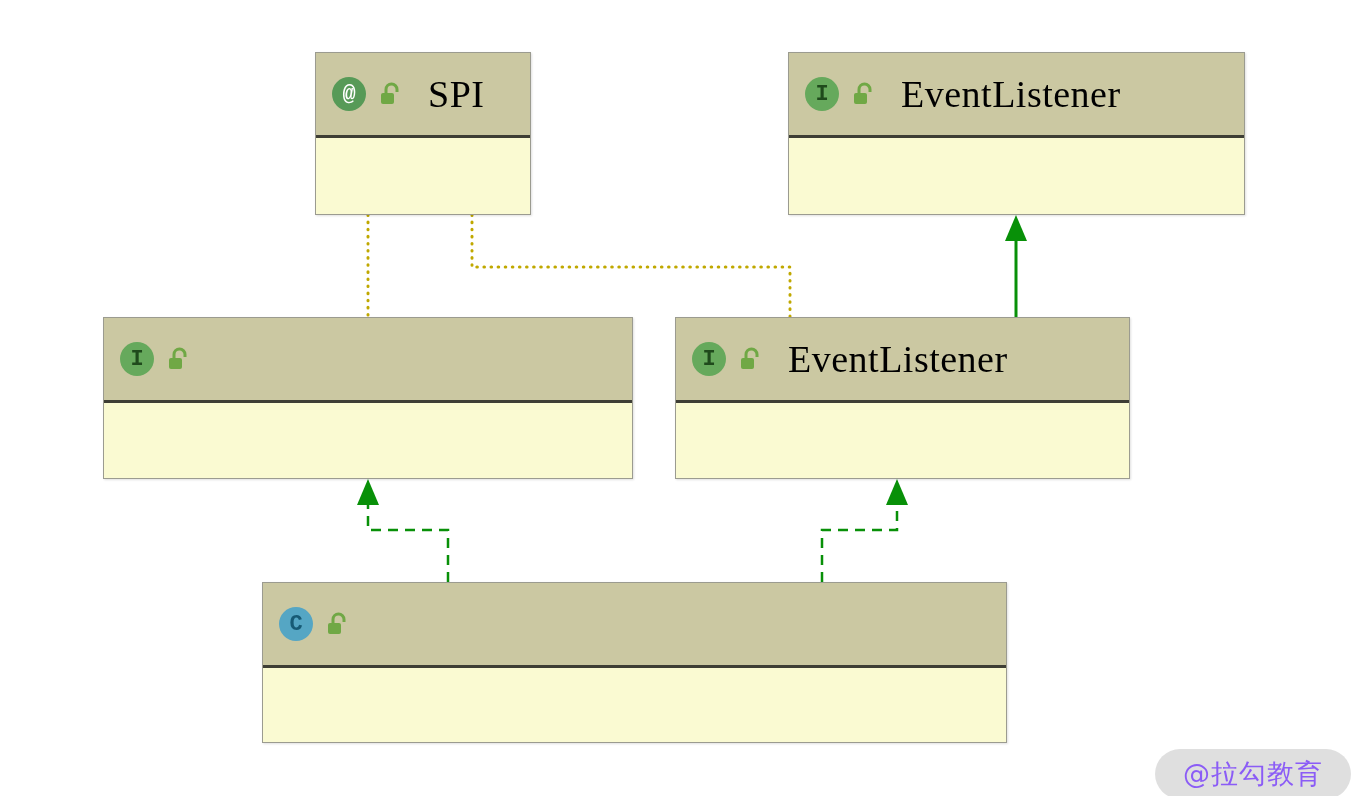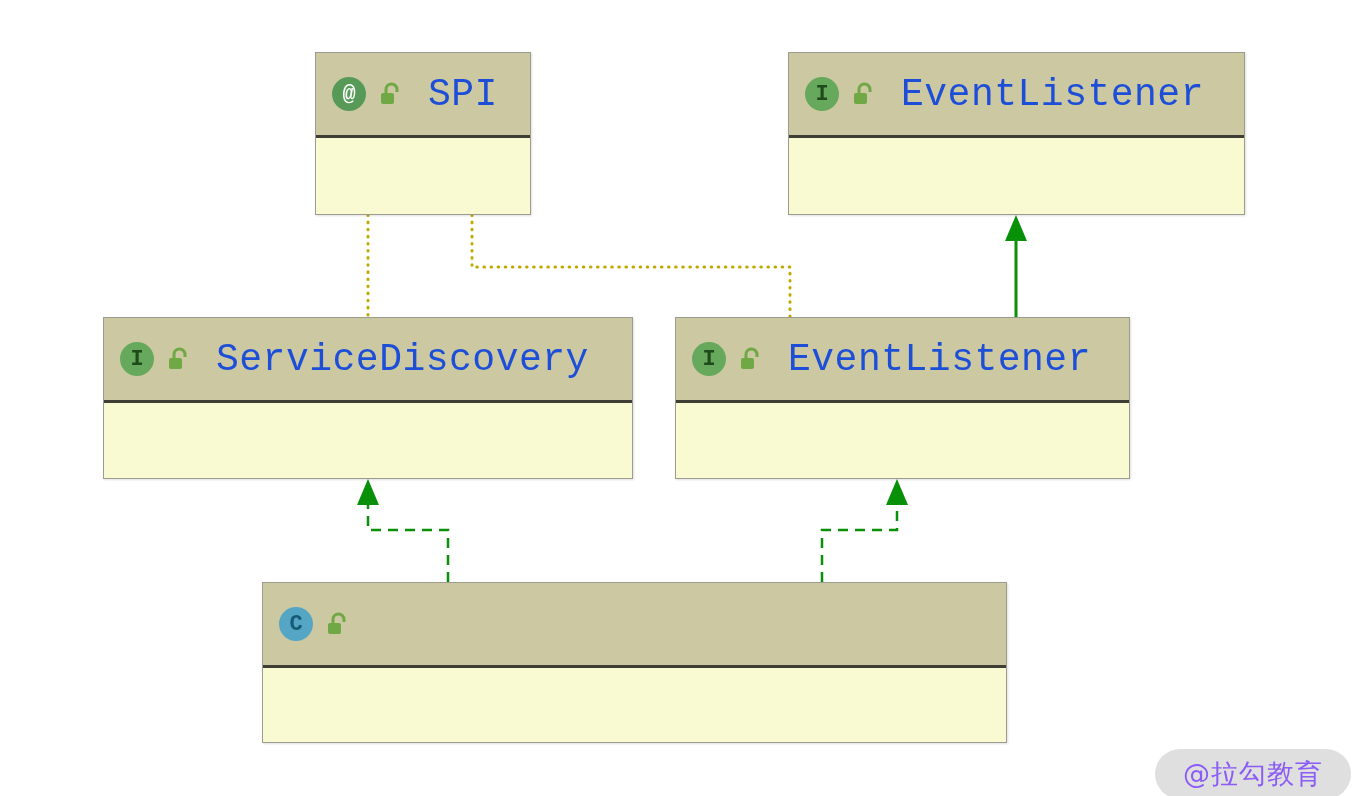--- a/index.html
+++ b/index.html
@@ -57,23 +57,23 @@
   }
   .badge-annotation { background: #579A57; color: #FFFFFF; }
   .badge-interface  { background: #66A95C; color: #1F4A1C; }
   .badge-class      { background: #55A6C4; color: #175A75; }
 
   .lock { display: flex; align-items: center; flex: 0 0 auto; }
   .lock svg path { stroke: #70A845; }
   .lock svg rect { fill: #70A845; }
 
   .node-title {
-    font-family: Liberation Mono, monospace;
+    font-family: Liberation Serif, serif;
     font-size: 38px;
-    color: #1d4ed8;
+    color: #000000;
     margin-left: 14px;
     white-space: nowrap;
     letter-spacing: 0.5px;
   }
 
   
   #node-spi               { left: 315px; top: 52px;  width: 216px; height: 163px; }
   #node-eventlistener-top { left: 788px; top: 52px;  width: 457px; height: 163px; }
   #node-servicediscovery  { left: 103px; top: 317px; width: 530px; height: 162px; }
   #node-eventlistener-mid { left: 675px; top: 317px; width: 455px; height: 162px; }
@@ -145,21 +145,20 @@
 
   <div class="uml-node" id="node-servicediscovery">
     <div class="node-header">
       <span class="badge badge-interface">I</span>
       <span class="lock">
         <svg width="22" height="25" viewBox="0 0 22 25">
           <path d="M7 11 V7.5 a5.5 5.5 0 0 1 11 0 V10" fill="none" stroke-width="3"></path>
           <rect x="2" y="11" width="13" height="11" rx="2"></rect>
         </svg>
       </span>
-      <span class="node-title">ServiceDiscovery</span>
     </div>
     <div class="node-body"></div>
   </div>
 
   <div class="uml-node" id="node-eventlistener-mid">
     <div class="node-header">
       <span class="badge badge-interface">I</span>
       <span class="lock">
         <svg width="22" height="25" viewBox="0 0 22 25">
           <path d="M7 11 V7.5 a5.5 5.5 0 0 1 11 0 V10" fill="none" stroke-width="3"></path>

